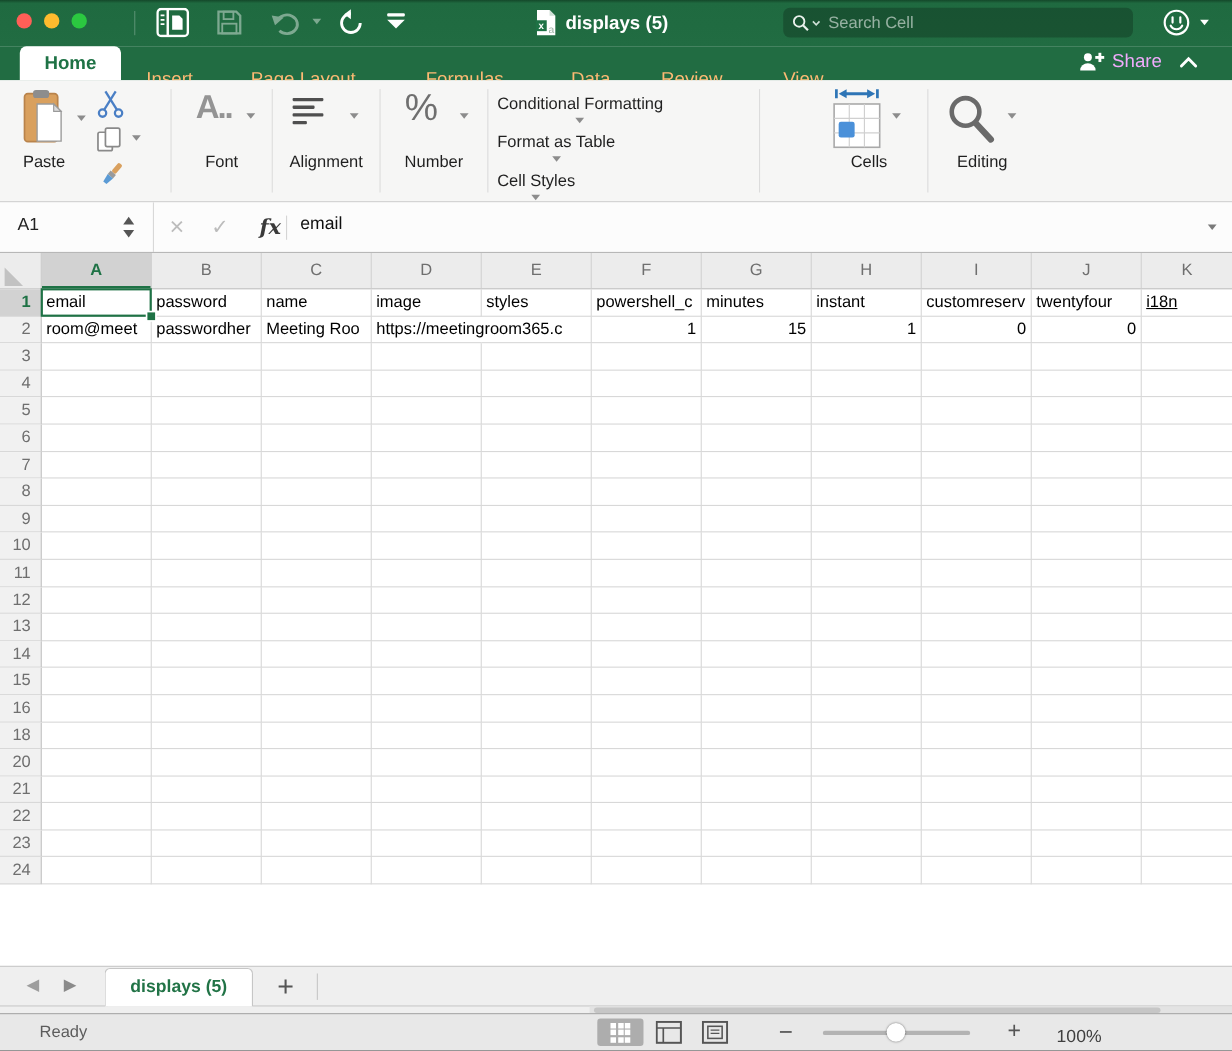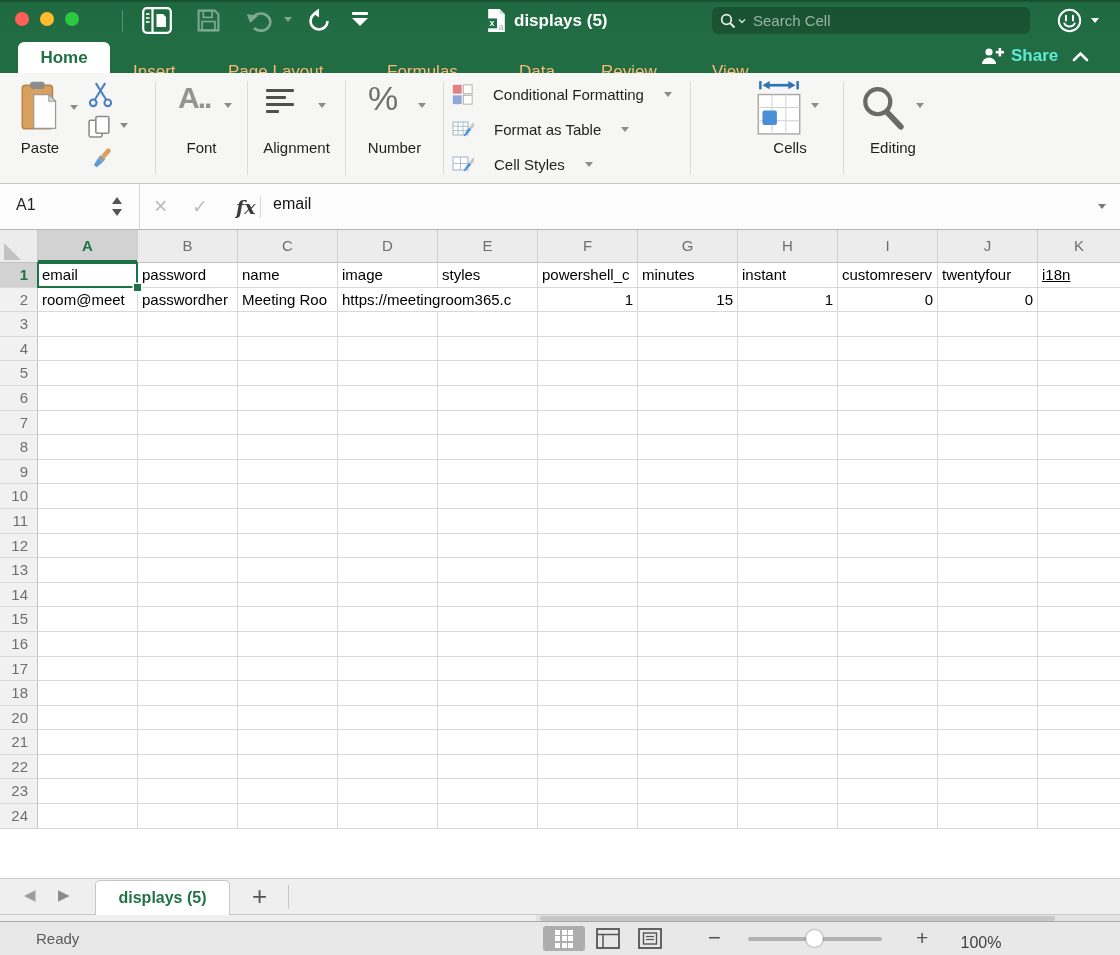--- a/index.html
+++ b/index.html
@@ -22,35 +22,35 @@
     background:rgba(0,0,0,.22);display:flex;align-items:center;padding-left:8px;box-sizing:border-box;}
   #search-box .ph{color:rgba(255,255,255,.55);font-size:15px;margin-left:7px;}
   #smiley{position:absolute;left:1056px;top:7px;display:flex;align-items:center;}
   #smiley .tb-caret{position:static;margin-left:8px;border-top-color:#fff;}
 
   
   #tabbar{position:absolute;left:0;top:42px;width:1120px;height:31px;background:#216c42;}
   .rtab{position:absolute;top:20px;color:#fdba74;font-size:17px;font-weight:500;cursor:default;}
   #tab-home{left:18px;top:0;width:92px;height:31px;background:#fff;border-radius:6px 6px 0 0;
     color:#1e7245;font-weight:bold;text-align:center;line-height:31px;}
-  #share-area{position:absolute;left:980px;top:4px;display:flex;align-items:center;gap:7px;color:#5eead4;font-size:17px;font-weight:700;}
+  #share-area{position:absolute;left:980px;top:4px;display:flex;align-items:center;gap:7px;color:#f0abfc;font-size:17px;font-weight:400;}
   #collapse-ribbon{position:absolute;left:1072px;top:8px;}
 
   
   #ribbon{position:absolute;left:0;top:73px;width:1120px;height:111px;background:#f6f6f5;
     border-bottom:1px solid #c6c6c6;box-sizing:border-box;}
   .rgroup{position:absolute;top:0;height:110px;}
   .vdiv{position:absolute;top:8px;width:1px;height:94px;background:#dcdcdc;}
   .rlabel{position:absolute;left:0;right:0;top:66px;text-align:center;font-size:15px;color:#1f1f1f;}
   .caret{display:inline-block;width:0;height:0;border-left:4px solid transparent;border-right:4px solid transparent;border-top:5px solid #8c8c8c;}
   .abs{position:absolute;}
   .font-glyph{font-size:30px;font-weight:bold;color:#949494;letter-spacing:-2px;}
   .pct-glyph{font-size:34px;color:#6f6f6f;}
   .align-bar{height:3px;background:#4f4f4f;border-radius:1px;margin-bottom:4px;}
-  .style-row{position:absolute;left:0;display:flex;align-items:center;gap:20px;height:24px;}
+  .style-row{position:absolute;left:0;display:flex;align-items:center;gap:4px;height:24px;flex-direction:column;}
   .style-row .lbl{font-size:15px;color:#1f1f1f;white-space:nowrap;}
 
   
   #formulabar{position:absolute;left:0;top:184px;width:1120px;height:46px;background:#fcfcfc;
     border-bottom:1px solid #b7b7b7;box-sizing:border-box;}
   #namebox{position:absolute;left:0;top:0;width:140px;height:45px;border-right:1px solid #d8d8d8;box-sizing:border-box;}
   #namebox .ref{position:absolute;left:16px;top:12px;font-size:16px;color:#222;}
   .spin-up{position:absolute;left:112px;top:13px;width:0;height:0;border-left:5px solid transparent;border-right:5px solid transparent;border-bottom:7px solid #555;}
   .spin-dn{position:absolute;left:112px;top:25px;width:0;height:0;border-left:5px solid transparent;border-right:5px solid transparent;border-top:7px solid #555;}
   .fbtn{position:absolute;top:0;height:45px;display:flex;align-items:center;background:none;border:none;color:#bcbcbc;}
@@ -617,34 +617,20 @@
           <div class="cell"></div>
           <div class="cell"></div>
           <div class="cell"></div>
           <div class="cell"></div>
           <div class="cell"></div>
           <div class="cell"></div>
           <div class="cell"></div>
           <div class="cell last"></div>
         </div>
         <div class="grid-row">
-          <div class="row-h">17</div>
-          <div class="cell"></div>
-          <div class="cell"></div>
-          <div class="cell"></div>
-          <div class="cell"></div>
-          <div class="cell"></div>
-          <div class="cell"></div>
-          <div class="cell"></div>
-          <div class="cell"></div>
-          <div class="cell"></div>
-          <div class="cell"></div>
-          <div class="cell last"></div>
-        </div>
-        <div class="grid-row">
           <div class="row-h">18</div>
           <div class="cell"></div>
           <div class="cell"></div>
           <div class="cell"></div>
           <div class="cell"></div>
           <div class="cell"></div>
           <div class="cell"></div>
           <div class="cell"></div>
           <div class="cell"></div>
           <div class="cell"></div>

